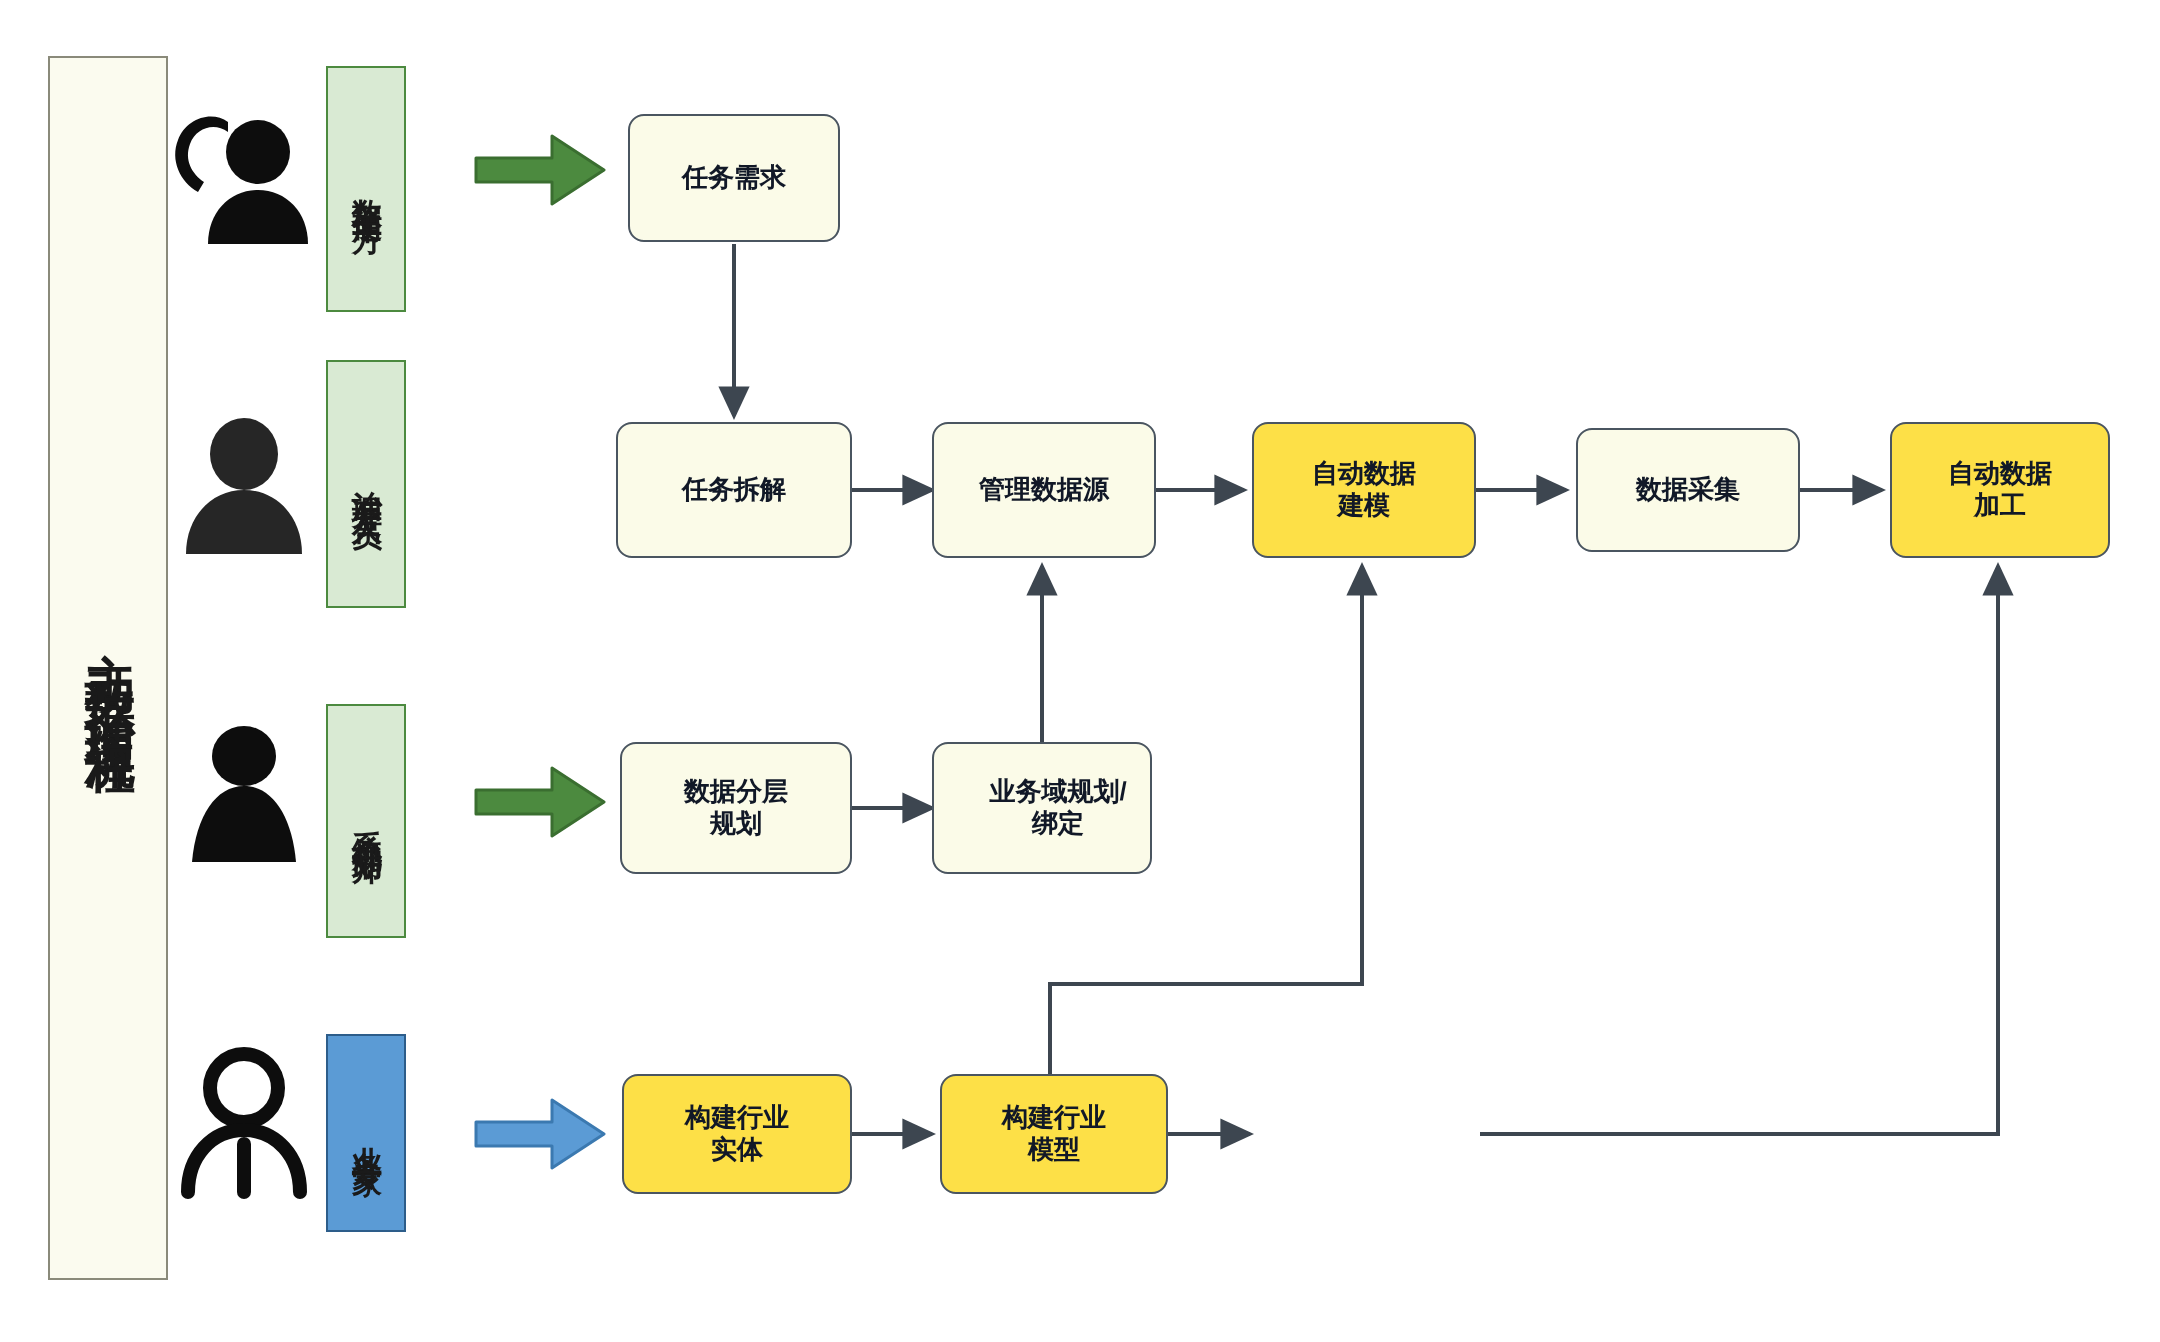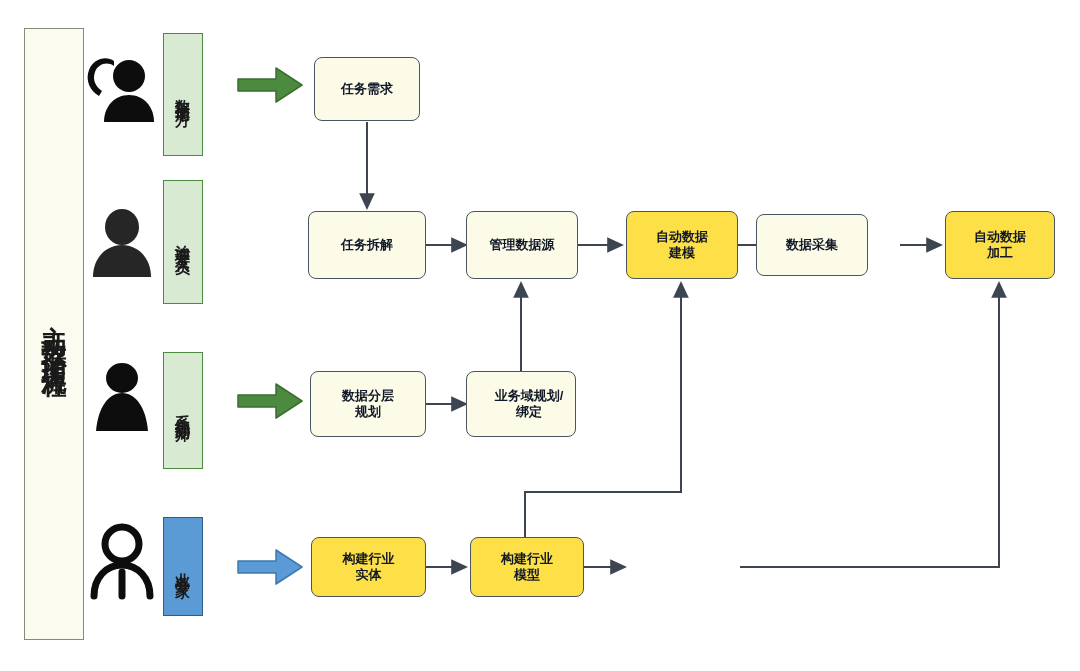--- a/index.html
+++ b/index.html
@@ -217,21 +217,21 @@
   </div>
 
   <div class="fbox cream" style="left:308px; top:211px; width:118px; height:68px;">
     <span>任务拆解</span>
   </div>
 
   <div class="fbox blue" style="left:626px; top:211px; width:112px; height:68px;">
     <span>自动数据<br>建模</span>
   </div>
 
-  <div class="fbox cream" style="left:756px; top:214px; width:112px; height:62px;text-align:right;">
+  <div class="fbox cream" style="left:788px; top:214px; width:112px; height:62px;text-align:right;">
     <span>数据采集</span>
   </div>
 
   <div class="fbox blue" style="left:945px; top:211px; width:110px; height:68px;">
     <span>自动数据<br>加工</span>
   </div>
 
   <div class="fbox cream" style="left:310px; top:371px; width:116px; height:66px;">
     <span>数据分层<br>规划</span>
   </div>

